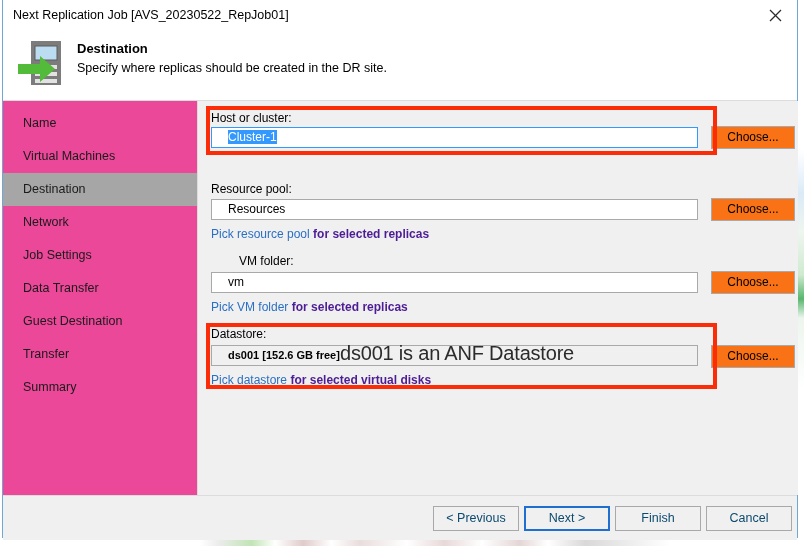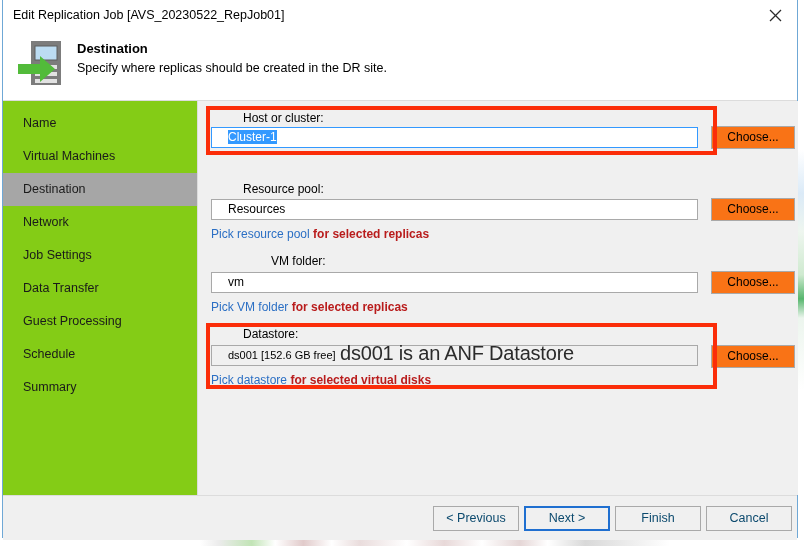--- a/index.html
+++ b/index.html
@@ -101,21 +101,21 @@
   
   #body-area {
     position: relative;
     height: 394px;
     background: #f0f0f0;
   }
   #sidebar {
     position: absolute;
     left: 0; top: 0;
     width: 194px; height: 394px;
-    background: #84cc16;
+    background: #ec4899;
     border-right: 1px solid #dcdcdc;
   }
   .nav-item {
     position: relative;
     height: 33px;
     line-height: 33px;
     padding-left: 20px;
     font-size: 12.5px;
     color: #1a1a1a;
     cursor: default;
@@ -131,21 +131,20 @@
     left: 195px; top: 0;
     width: 600px; height: 394px;
     background: #f0f0f0;
   }
 
   .field-label {
     position: absolute;
     font-size: 12px;
     color: #000000;
     white-space: nowrap;
-    padding-left: 32px;
   }
   .text-input {
     position: absolute;
     height: 21px;
     background: #ffffff;
     border: 1px solid #a9a9a9;
     box-sizing: border-box;
     font-size: 12px;
     color: #000000;
     line-height: 19px;
@@ -178,21 +177,21 @@
     position: absolute;
     font-size: 12px;
     white-space: nowrap;
   }
   .hint-link {
     color: #2b6fc4;
     text-decoration: none;
     cursor: pointer;
   }
   .hint-rest {
-    color: #b91c1c;
+    color: #4c1d95;
     font-weight: bold;
   }
 
   
   #annotation-text {
     position: absolute;
     left: 337px; top: 344px;
     font-size: 20px;
     color: #2b2b2b;
     font-family: "Liberation Sans", sans-serif;
@@ -239,21 +238,21 @@
 <body>
 
 <div id="desktop-backdrop">
   <div id="backdrop-strip-right"></div>
   <div id="backdrop-strip-bottom"></div>
 </div>
 
 <div id="window">
 
   <div id="titlebar">
-    <div id="title-text">Edit Replication Job [AVS_20230522_RepJob01]</div>
+    <div id="title-text">Next Replication Job [AVS_20230522_RepJob01]</div>
     <div id="close-button">
       <span>
         <svg width="13" height="13" viewBox="0 0 13 13">
           <line x1="1" y1="1" x2="12" y2="12" stroke="#2b2b2b" stroke-width="1.2"></line>
           <line x1="12" y1="1" x2="1" y2="12" stroke="#2b2b2b" stroke-width="1.2"></line>
         </svg>
       </span>
     </div>
   </div>
 
@@ -288,24 +287,24 @@
         <div class="nav-item">
           <span>Network</span>
         </div>
         <div class="nav-item">
           <span>Job Settings</span>
         </div>
         <div class="nav-item">
           <span>Data Transfer</span>
         </div>
         <div class="nav-item">
-          <span>Guest Processing</span>
-        </div>
-        <div class="nav-item">
-          <span>Schedule</span>
+          <span>Guest Destination</span>
+        </div>
+        <div class="nav-item">
+          <span>Transfer</span>
         </div>
         <div class="nav-item">
           <span>Summary</span>
         </div>
       </div>
     </div>
 
     <div id="content">
 
       <div class="field-label" style="left:13px; top:10px;">Host or cluster:</div>
@@ -328,21 +327,21 @@
       <div class="text-input" style="left:13px; top:171px; width:487px;">
         <span>vm</span>
       </div>
       <div class="choose-btn" style="left:513px; top:170px;">Choose...</div>
       <div class="hint-line" style="left:13px; top:199px;">
         <span class="hint-link">Pick VM folder</span>
         <span class="hint-rest">for selected replicas</span>
       </div>
 
       <div class="field-label" style="left:13px; top:226px;">Datastore:</div>
-      <div class="text-input" style="left:13px; top:244px; width:487px; background:#f0f0f0;">
+      <div class="text-input" style="left:13px; top:244px; width:487px; background:#f0f0f0;font-weight:bold;">
         <span style="font-size:11px;">ds001 [152.6 GB free]</span>
       </div>
       <div class="choose-btn" style="left:513px; top:244px;">Choose...</div>
       <div class="hint-line" style="left:13px; top:272px;">
         <span class="hint-link">Pick datastore</span>
         <span class="hint-rest">for selected virtual disks</span>
       </div>
 
     </div>
 

